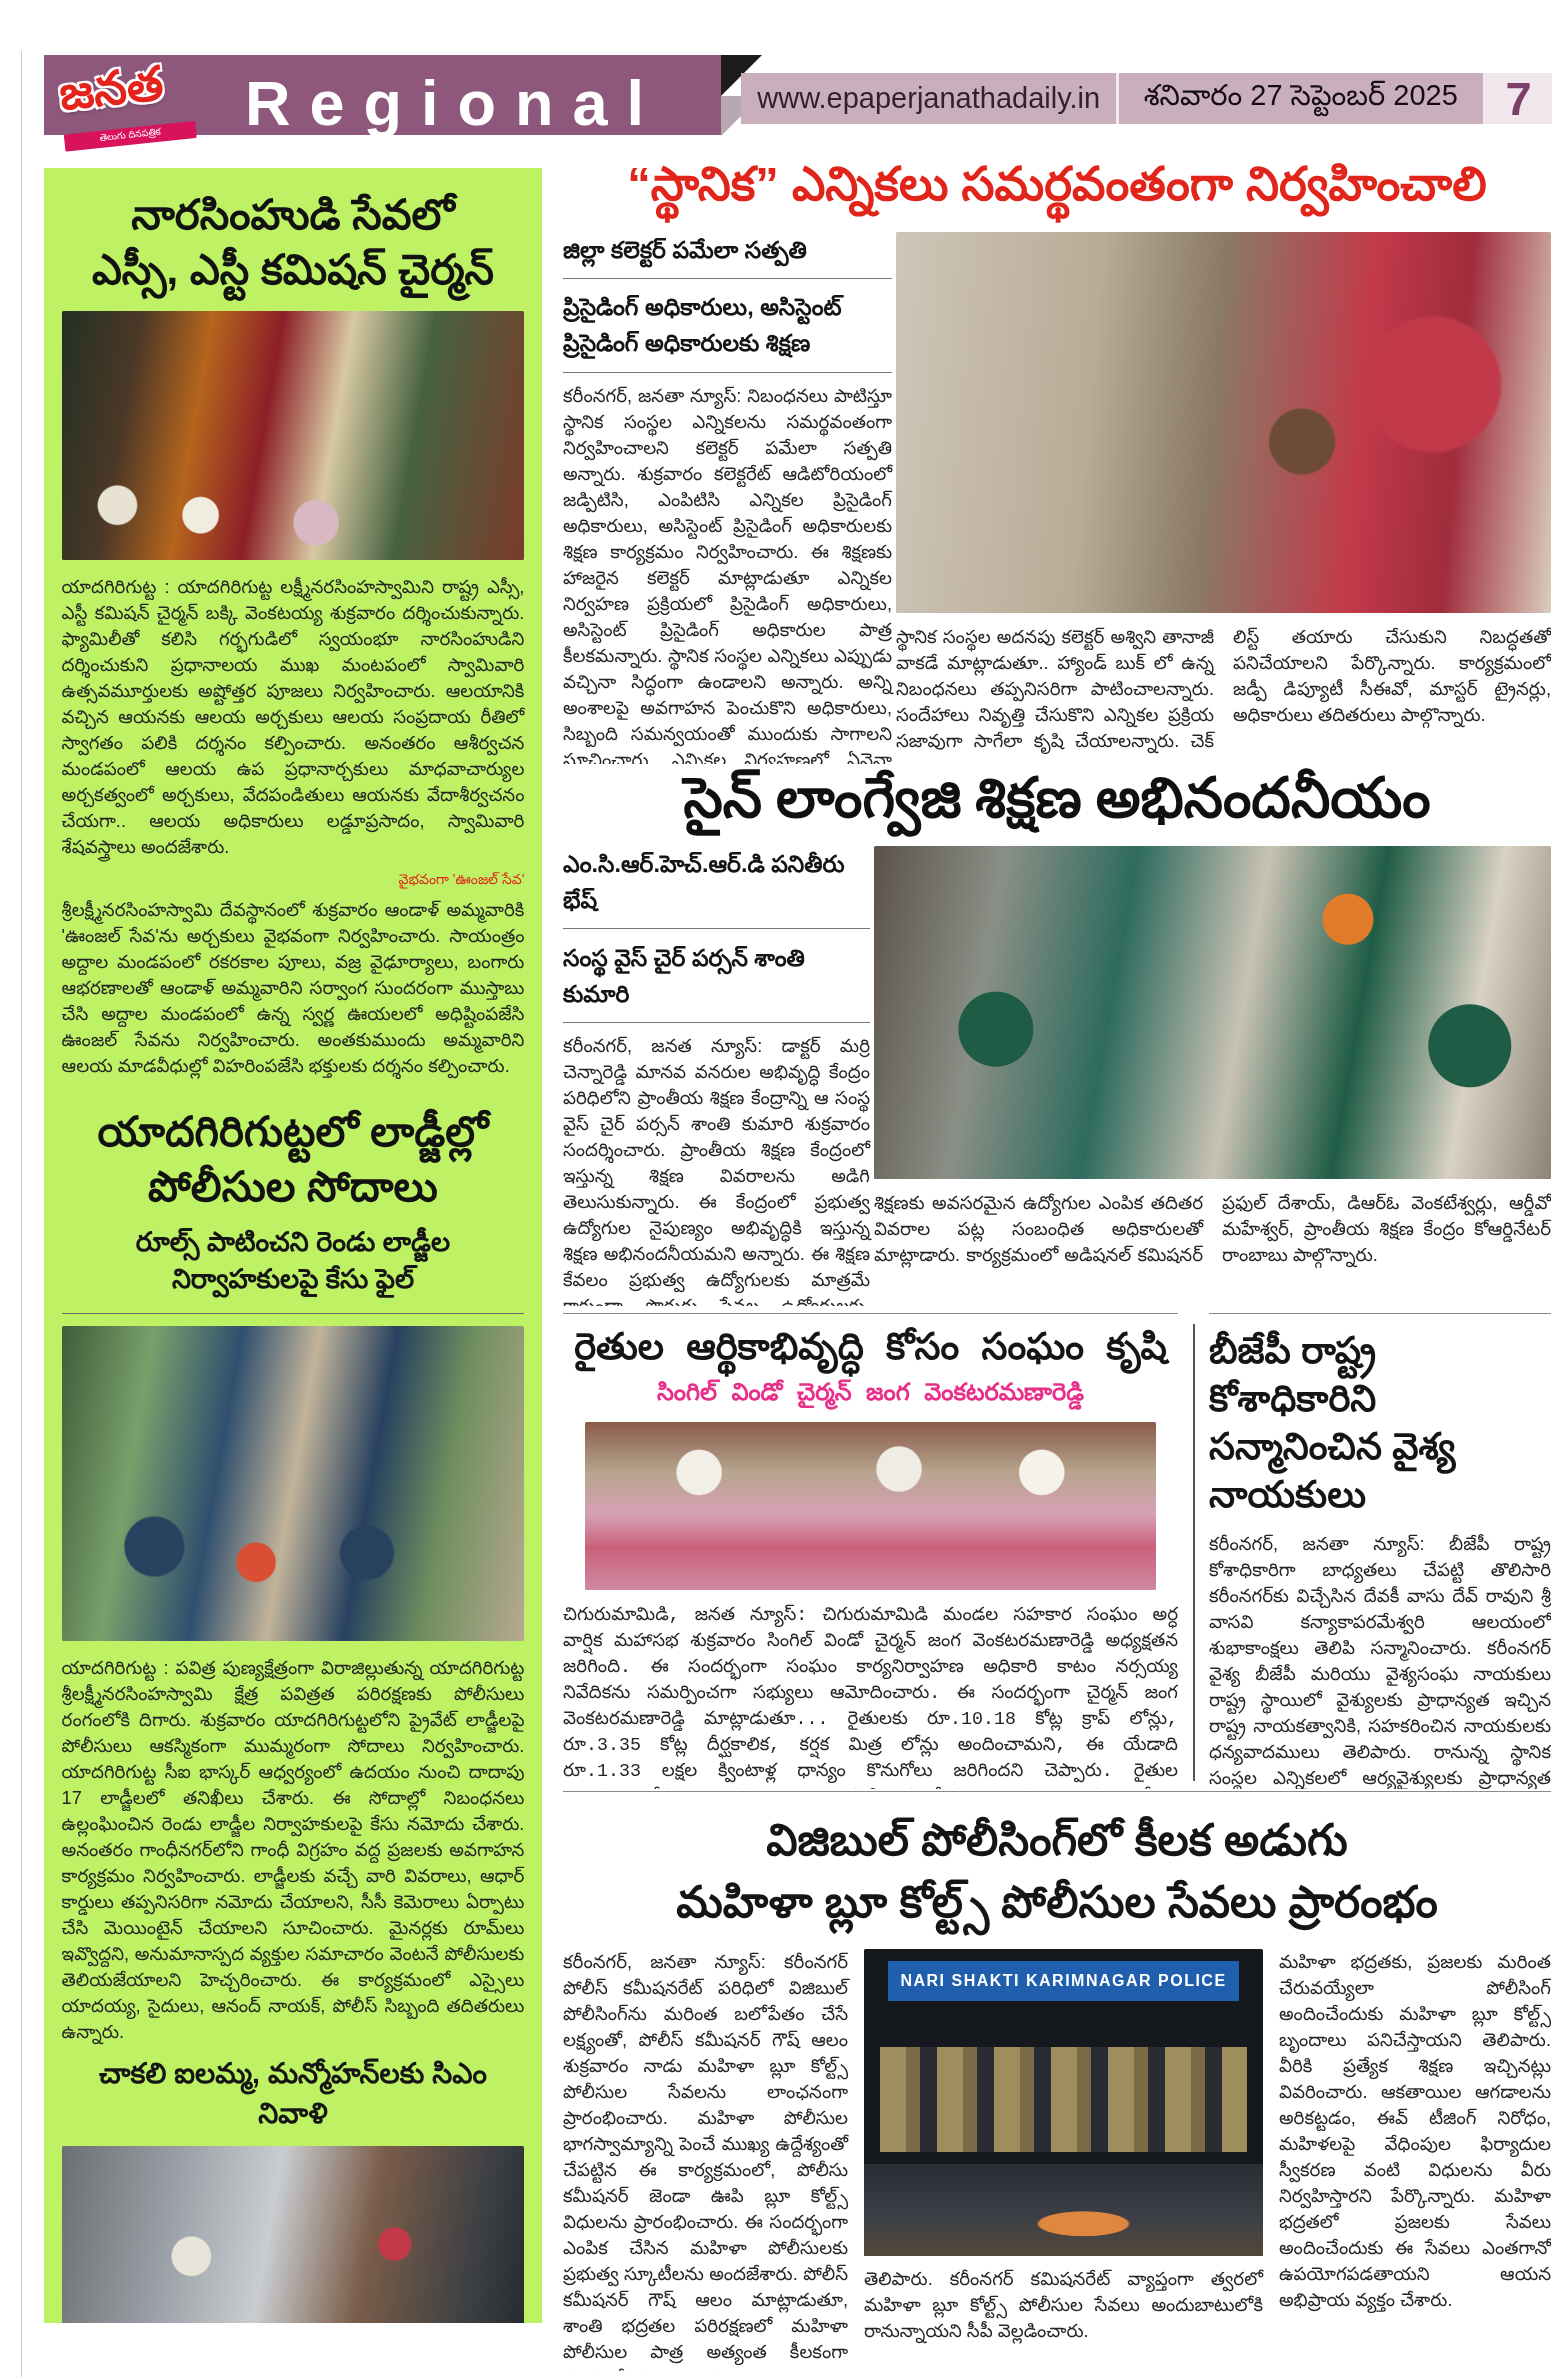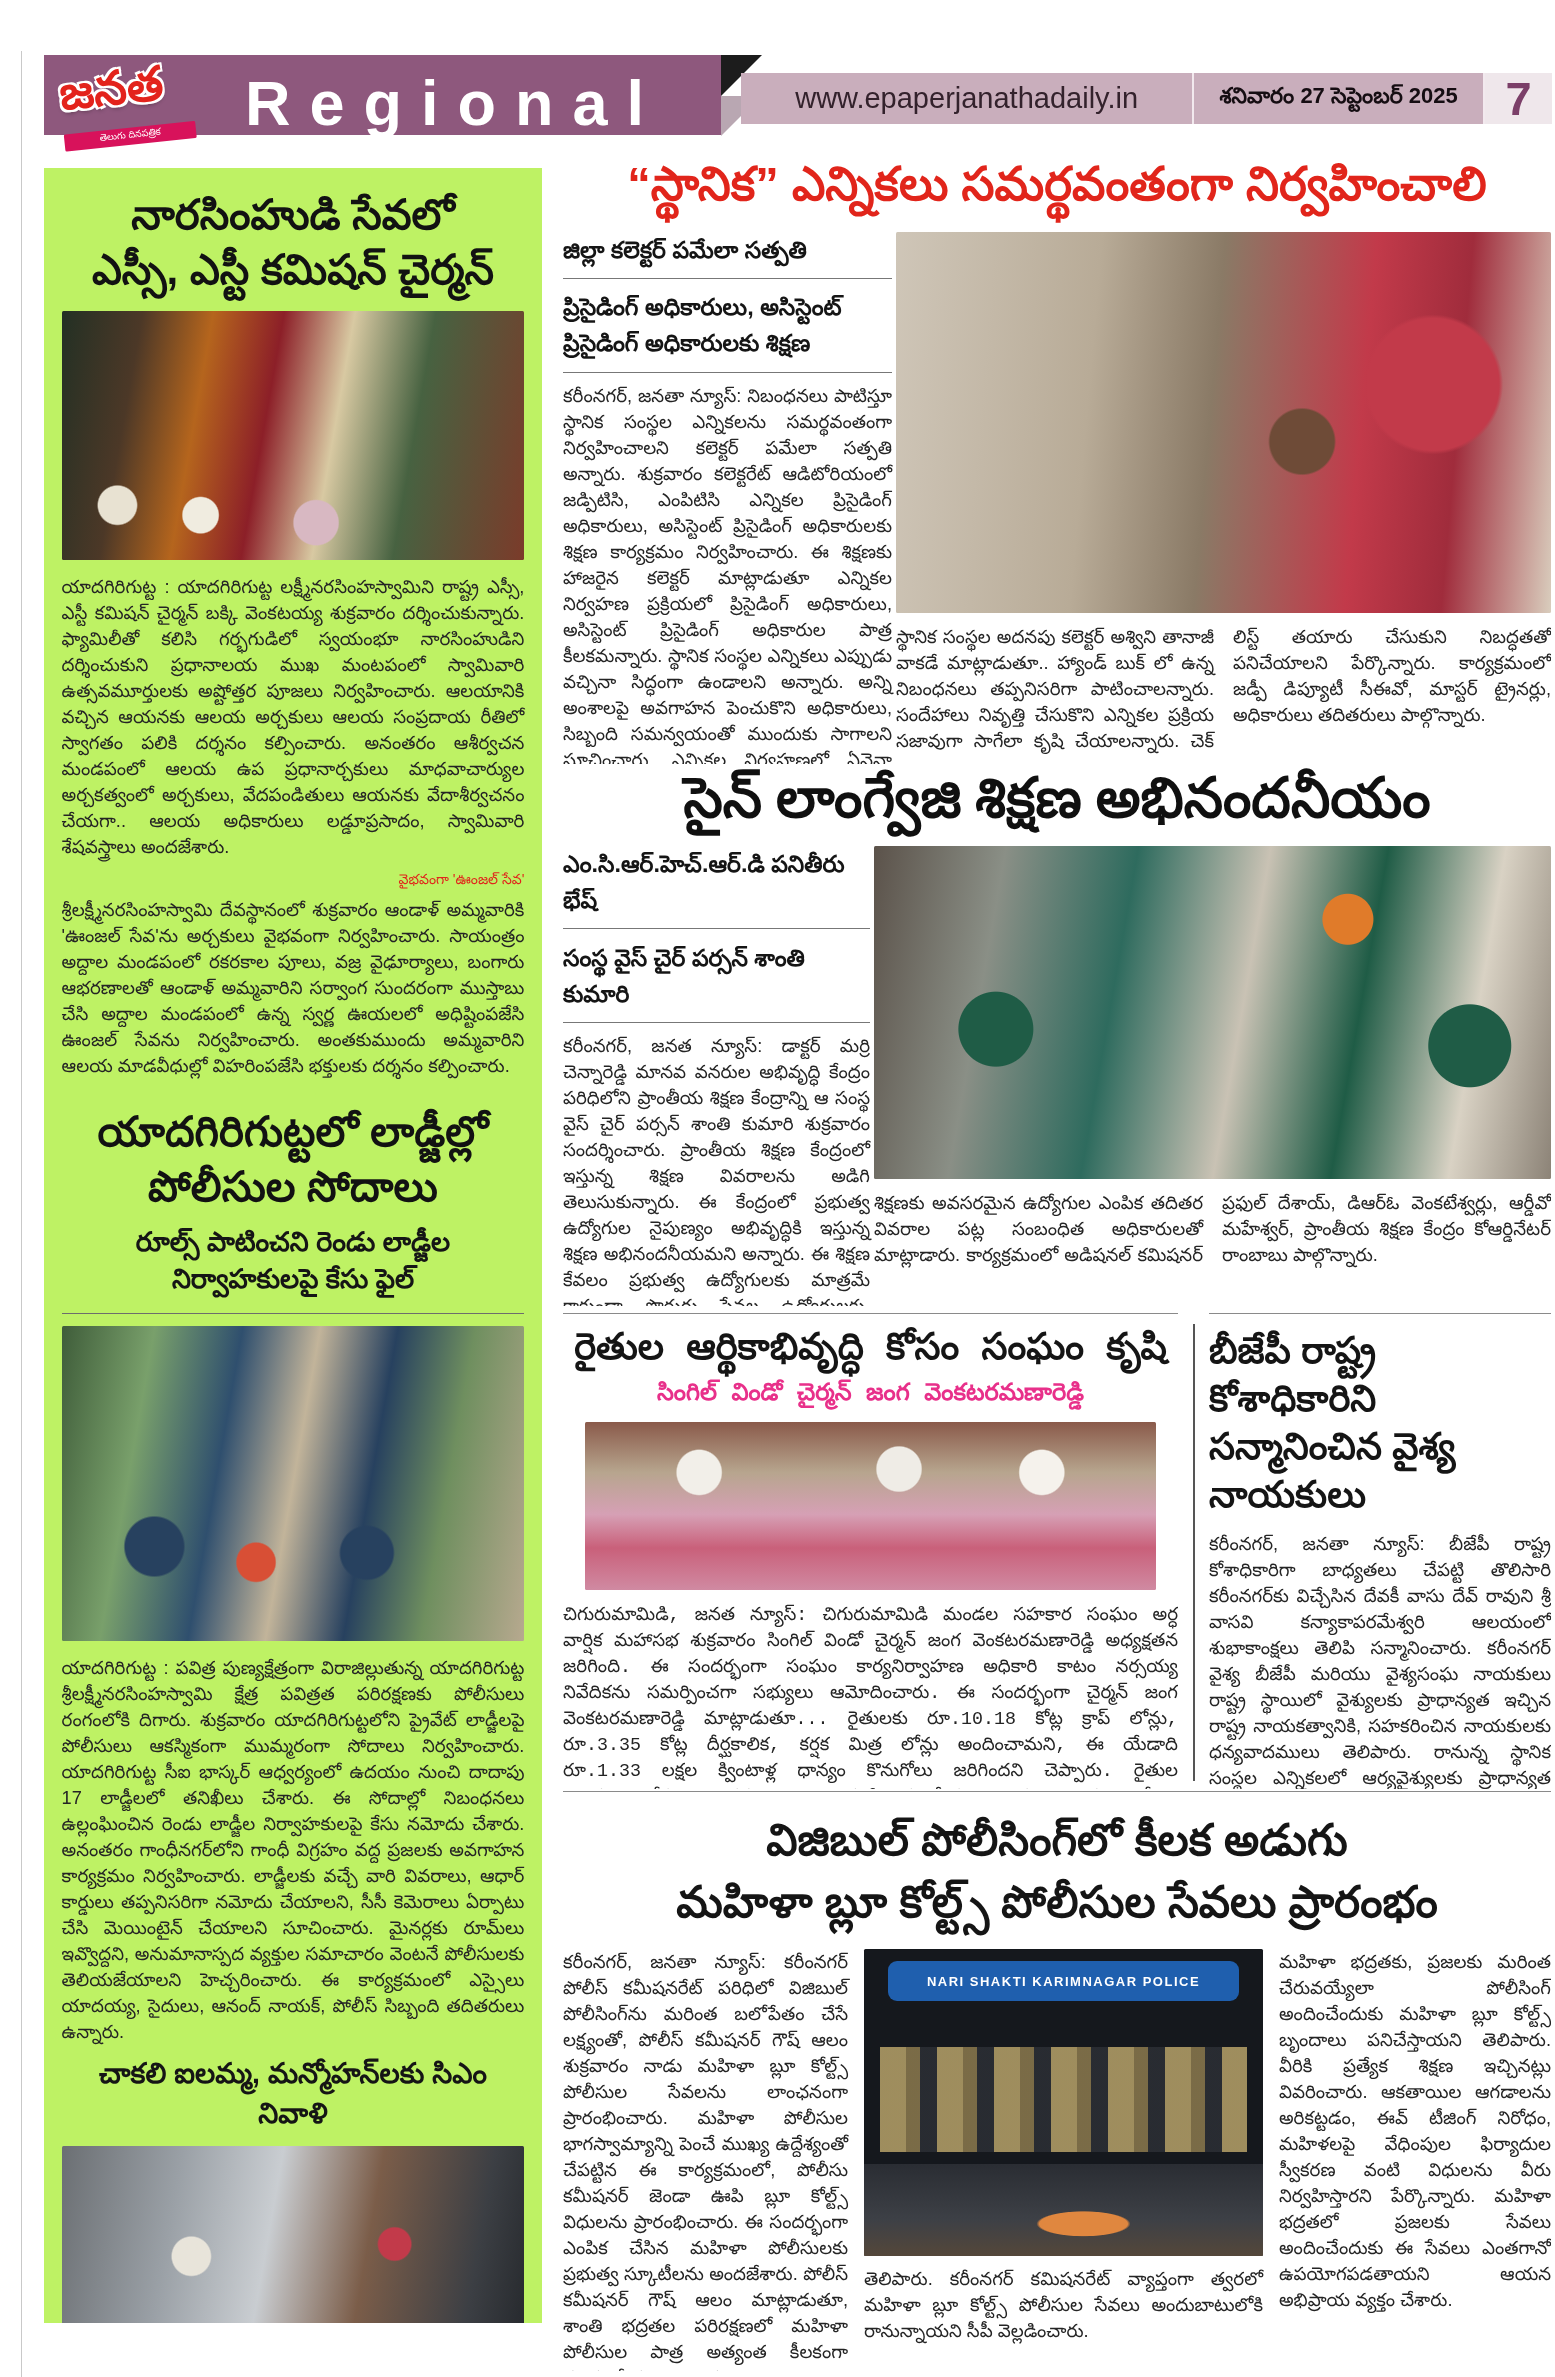--- a/index.html
+++ b/index.html
@@ -18,21 +18,21 @@
      justify-content:center;color:#fff;font-size:63px;font-weight:800;letter-spacing:19px;}
   .fold-black{position:absolute;left:721px;top:55px;width:0;height:0;
      border-top:41px solid #1c1c1c;border-right:41px solid transparent;}
   .fold-grey{position:absolute;left:721px;top:96px;width:0;height:0;
      border-top:40px solid #b9a7b2;border-right:40px solid transparent;}
   .band-light{position:absolute;left:741px;top:73px;width:811px;height:51px;background:#c9aebc;
      display:flex;align-items:stretch;}
   .band-cell{display:flex;align-items:center;justify-content:center;}
   .website{flex:1;font-size:29px;color:#33222c;}
   .vsep{width:2.2px;background:#f2e9ee;}
-  .date{padding:4px 25px;font-size:22px;font-weight:700;color:#150d12;}
+  .date{padding:4px 25px;font-size:29px;font-weight:400;color:#150d12;}
   .pagenum{width:67px;background:#efe7eb;color:#7b3f68;font-size:47px;font-weight:800;}
 
   
   .photo{position:relative;width:100%;border-radius:1.5px;overflow:hidden;}
   .body-text{font-size:18.3px;line-height:26px;text-align:justify;color:#242424;}
 
   
   .pink-col{position:absolute;left:44px;top:168px;width:498px;height:2155px;background:#bef264;
      padding:19px 17.6px;box-sizing:border-box;overflow:hidden;}
   .hl-big{font-size:42px;line-height:1.32;font-weight:800;color:#121212;text-align:center;}
@@ -98,22 +98,22 @@
   
   .m5{position:absolute;left:563px;top:1791px;width:988px;height:580px;overflow:hidden;
       border-top:1.5px solid #8a8a8a;padding-top:17.6px;box-sizing:border-box;}
   .hl-police{font-size:44px;font-weight:800;text-align:center;line-height:1.35;margin-bottom:17.6px;}
   .m5-row{display:flex;gap:16px;}
   .m5-colL{width:285px;flex:none;}
   .m5-mid{width:399px;flex:none;}
   .m5-colR{flex:1;}
   .photo-police{height:307px;background:#15181d;margin-bottom:10.2px;}
   .police-banner{position:absolute;left:6%;top:4%;width:88%;height:13%;background:#1f5fae;color:#fff;
-     font-size:13px;font-weight:700;display:flex;align-items:center;justify-content:center;
-     letter-spacing:1.5px;white-space:nowrap;overflow:hidden;border-radius:9px;}
+     font-size:16px;font-weight:700;display:flex;align-items:center;justify-content:center;
+     letter-spacing:1.5px;white-space:nowrap;overflow:hidden;}
   .police-floor{position:absolute;left:0;bottom:0;width:100%;height:30%;background:
      radial-gradient(ellipse at 55% 65%,#e0873f 0 44px,transparent 47px),
      linear-gradient(180deg,#2a2d33 0%,#3d4046 60%,#54473a 100%);}
   .police-row{position:absolute;left:4%;top:32%;width:92%;height:34%;background:
      repeating-linear-gradient(90deg,#b7a269 0 26px,#8c7a4e 26px 40px,#2c2f35 40px 57px);opacity:.85;}
 </style>
 </head>
 <body>
 
 <div id="page">

